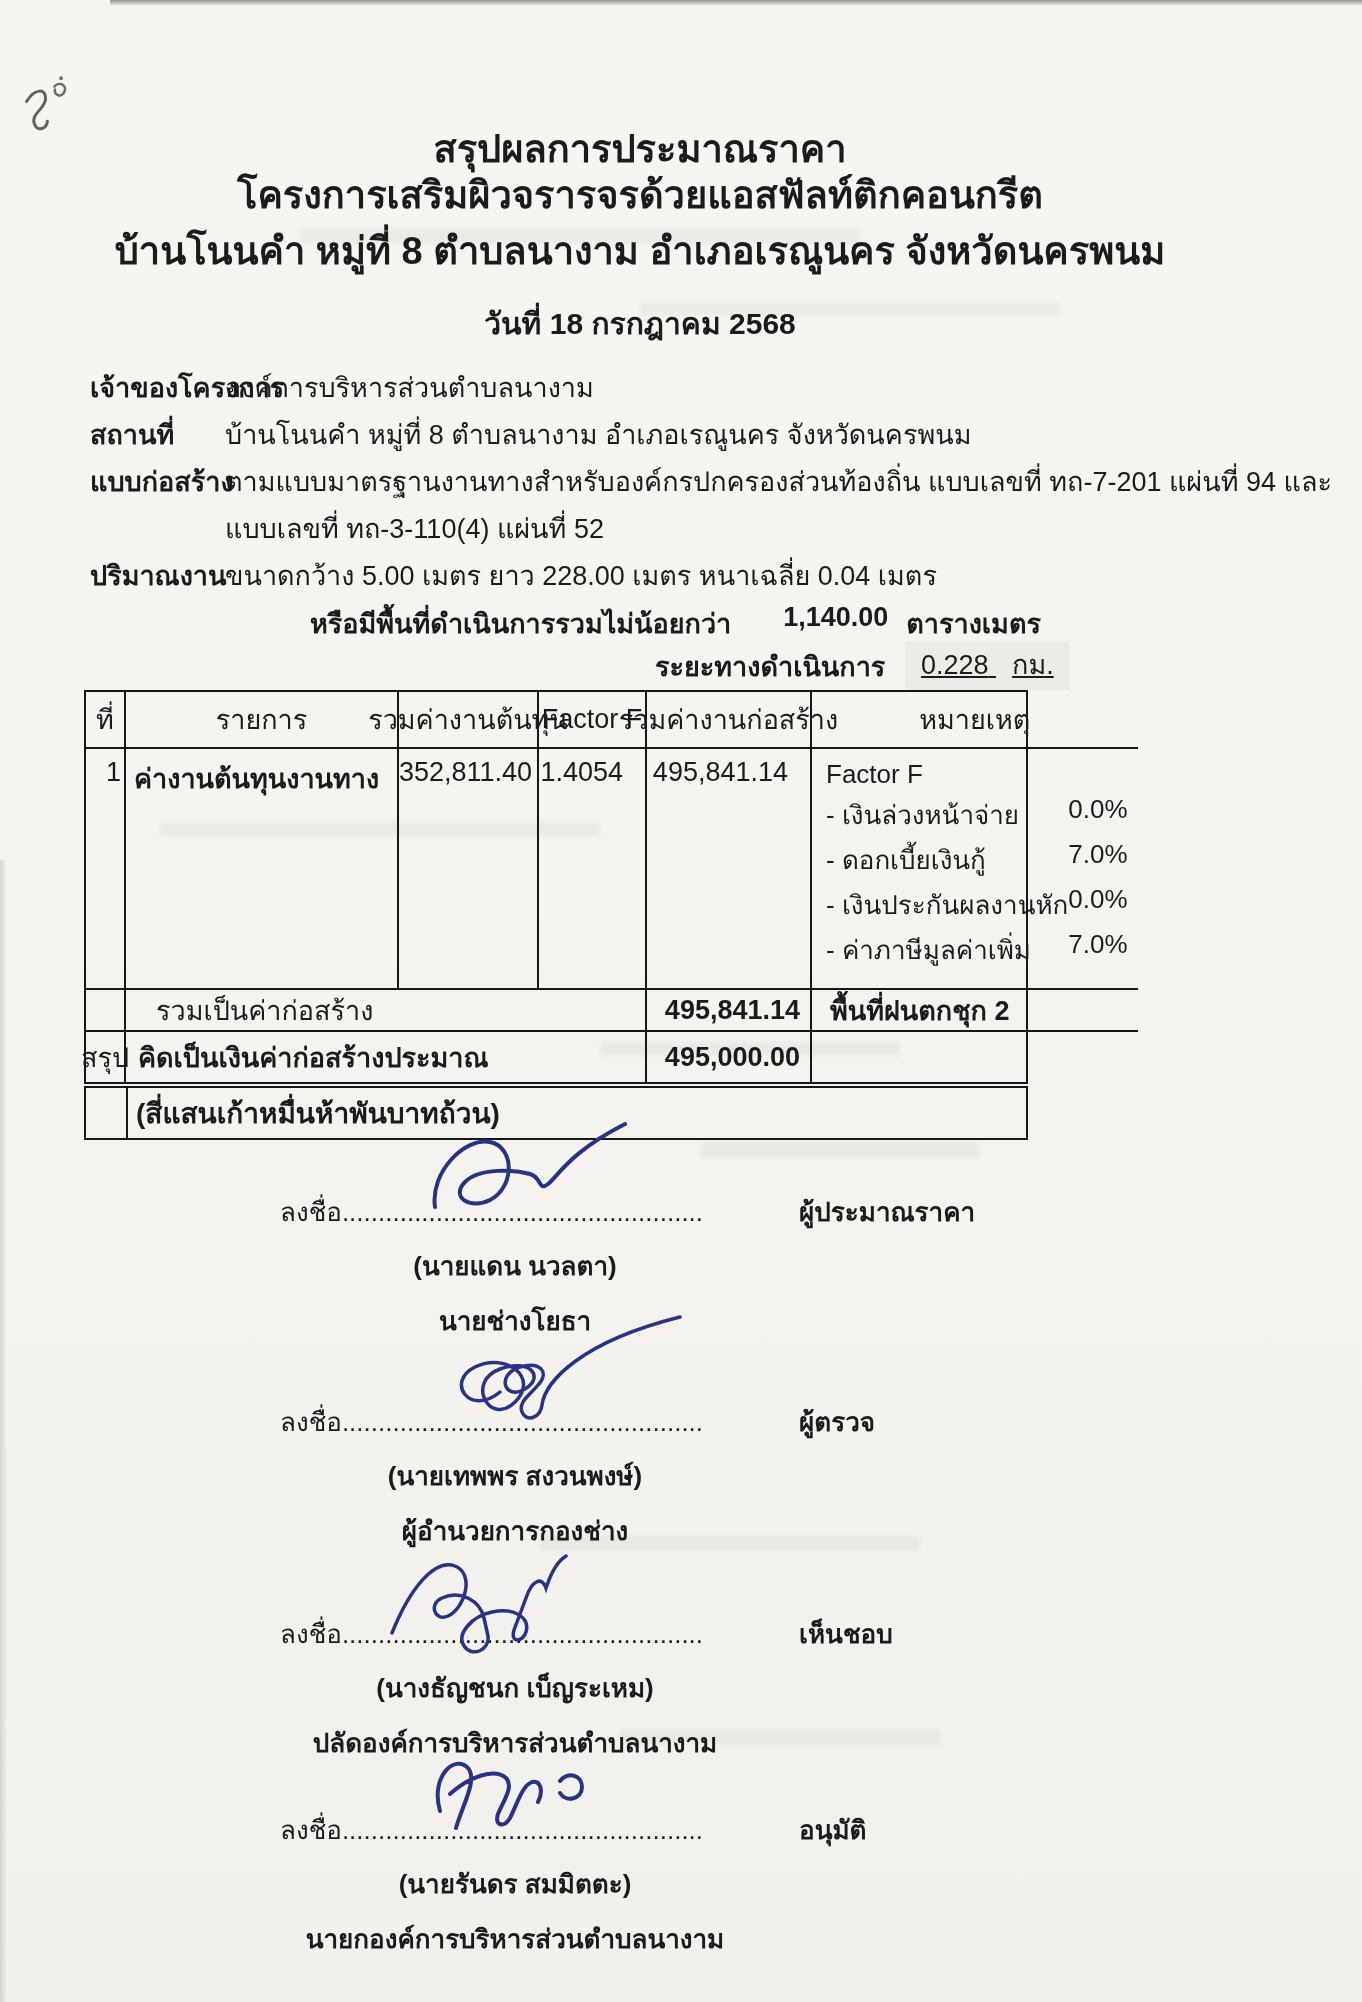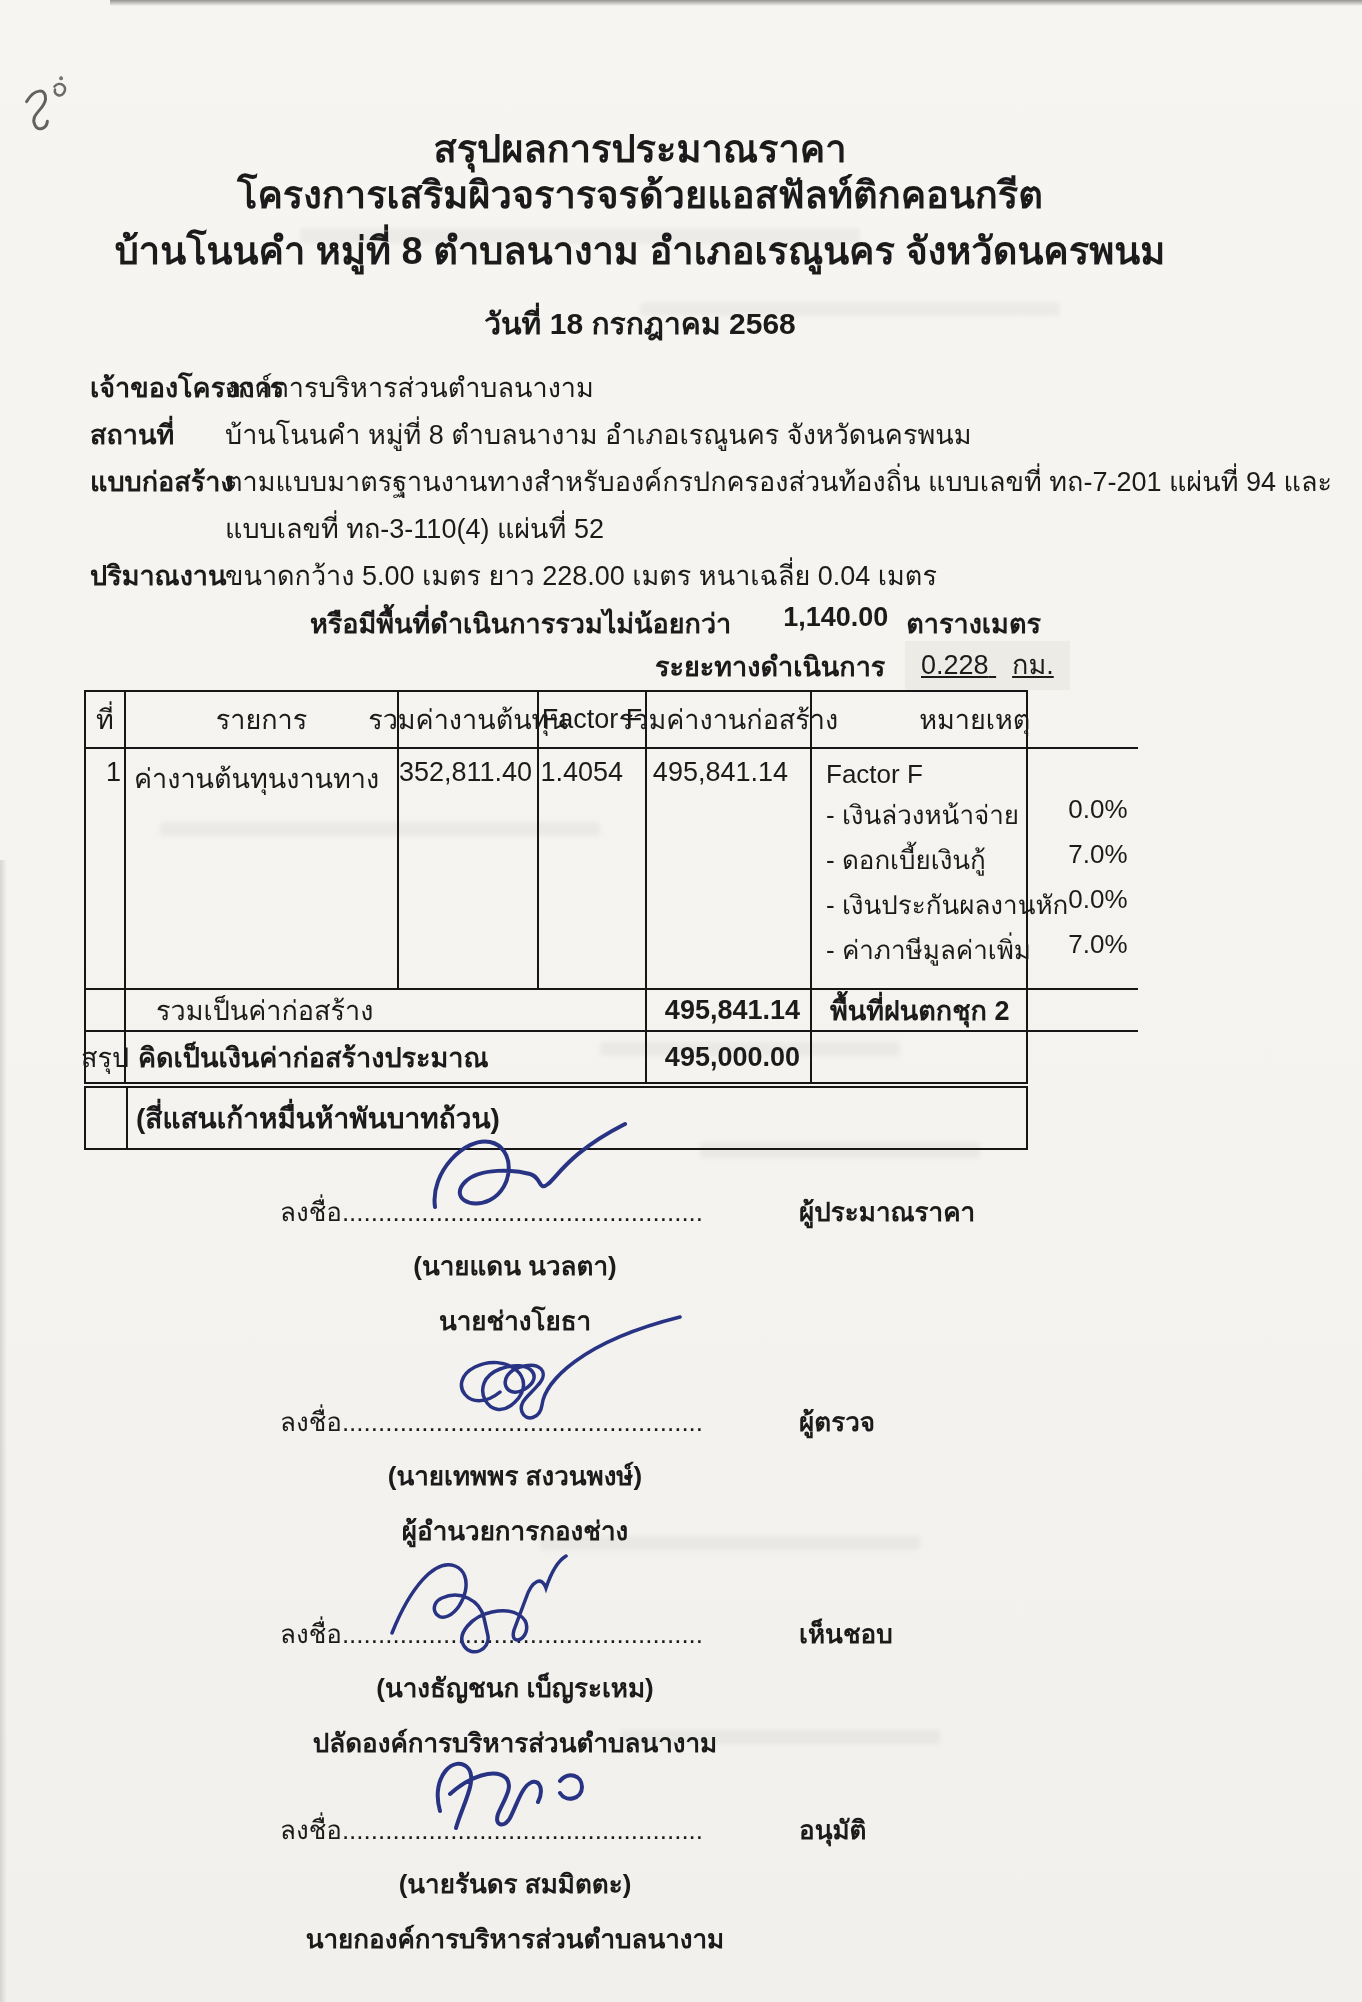--- a/index.html
+++ b/index.html
@@ -36,33 +36,33 @@
   
   .cost-table{position:absolute;left:84px;top:690px;width:944px;
     border:2.5px solid #161616;display:grid;box-sizing:border-box;
     grid-template-columns:40px 273px 140px 108px 165px auto;
     grid-template-rows:57px 241px 42px 50px;font-size:27px;}
   .cell{border-right:2px solid #161616;border-bottom:2px solid #161616;box-sizing:border-box;}
   .cell.last-col{border-right:none;}
   .cell.last-row{border-bottom:none;}
   .th{display:flex;align-items:center;justify-content:center;font-weight:500;white-space:nowrap;}
   .cell-no{text-align:right;padding:8px 3px 0 0;font-weight:500;}
-  .cell-item{padding:8px 0 4px 8px;font-weight:400;white-space:nowrap;}
+  .cell-item{padding:8px 0 4px 8px;font-weight:700;white-space:nowrap;}
   .cell-num{text-align:right;padding:8px 22px 0 0;font-weight:500;}
   .fnote{display:flex;flex-direction:column;justify-content:space-between;height:100%;
     box-sizing:border-box;padding:10px 10px 18px 14px;font-size:26px;font-weight:500;}
   .fnote-item{display:flex;justify-content:space-between;white-space:nowrap;}
   .span-label{grid-column:2/5;display:flex;align-items:center;font-weight:500;white-space:nowrap;}
   .pad30{padding-left:30px;}
   .pad12{padding-left:12px;font-weight:700;}
   .cell-total-num{display:flex;align-items:center;justify-content:flex-end;
     padding-right:10px;font-weight:700;}
   .cell-note-bold{display:flex;align-items:center;padding-left:18px;font-weight:700;white-space:nowrap;}
   .cell-tag{display:flex;align-items:center;justify-content:center;font-weight:500;}
-  .words-box{position:absolute;left:84px;top:1086px;width:944px;height:64px;
+  .words-box{position:absolute;left:84px;top:1086px;width:944px;height:54px;
     border:2.5px solid #161616;box-sizing:border-box;display:flex;}
   .words-col1{width:40px;flex:none;border-right:2px solid #161616;}
   .words-text{display:flex;align-items:center;padding-left:8px;font-weight:700;font-size:28px;white-space:nowrap;}
 
   
   .sig-block{position:absolute;left:280px;width:470px;font-size:26px;}
   .sig-row{display:flex;align-items:flex-end;height:40px;white-space:nowrap;font-weight:500;gap:44px;}
   .sig-role{margin-left:52px;font-weight:600;}
   .sig-name{text-align:center;margin-top:13px;font-weight:600;white-space:nowrap;}
   .sig-pos{text-align:center;margin-top:14px;font-weight:600;white-space:nowrap;}

